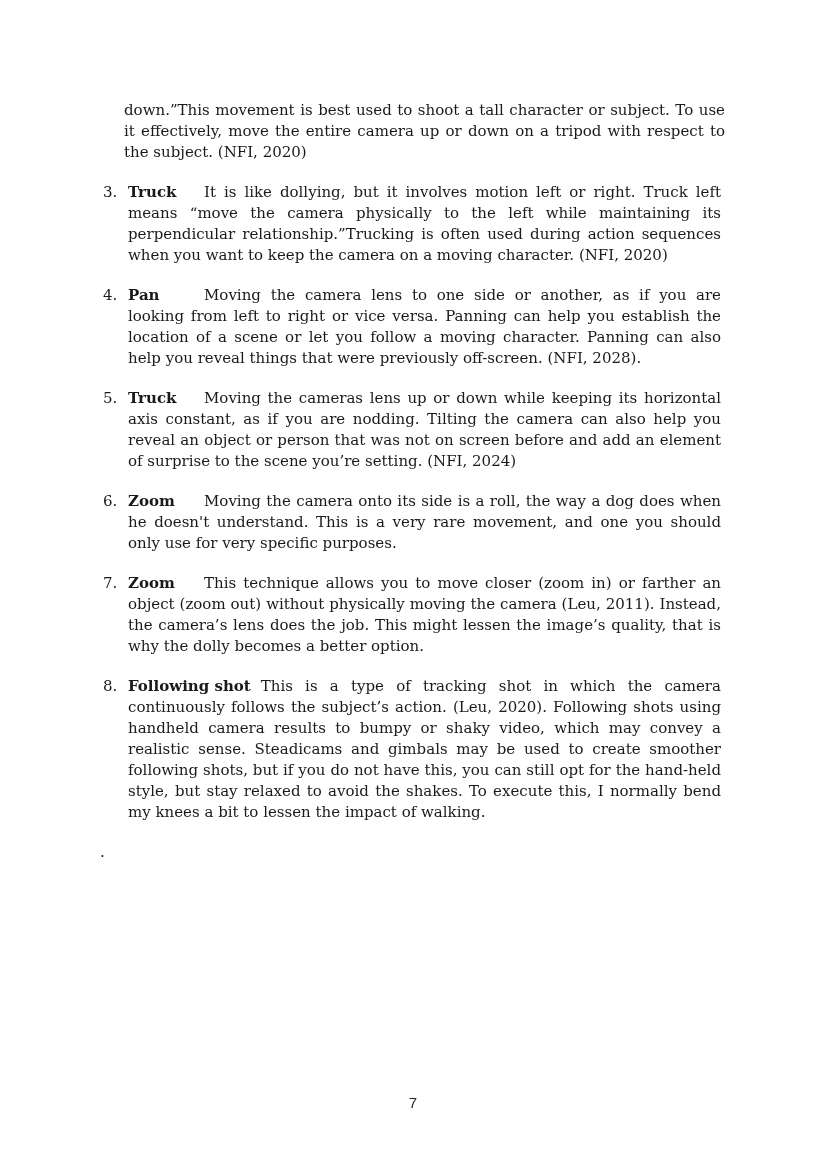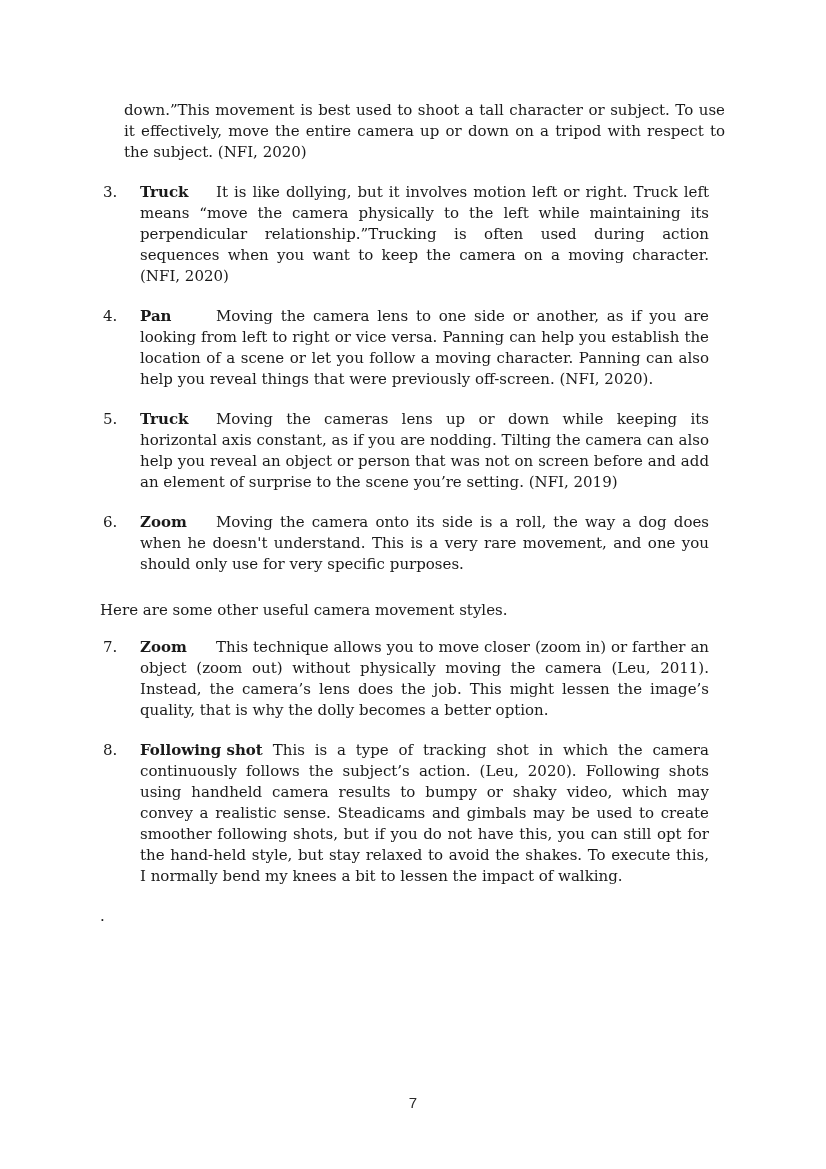--- a/index.html
+++ b/index.html
@@ -33,21 +33,21 @@
     position: relative;
     padding-left: 24px;
     margin: 0 0 19px 0;
   }
   .num {
     position: absolute;
     left: 3px;
     top: 0;
   }
   .item-text {
-    margin: 16px;
+    margin: 4px;
     text-align: justify;
   }
   .term {
     font-weight: 700;
     display: inline-block;
     min-width: 76px;
     padding-right: 10px;
     box-sizing: border-box;
   }
   .lead {
@@ -85,34 +85,33 @@
 
     <p class="para-hang">down.”This movement is best used to shoot a tall character or subject. To use it effectively, move the entire camera up or down on a tripod with respect to the subject. (NFI, 2020)</p>
 
     <div class="list-item">
       <span class="num">3.</span>
       <p class="item-text"><b class="term">Truck</b><span>It is like dollying, but it involves motion left or right. Truck left means “move the camera physically to the left while maintaining its perpendicular relationship.”Trucking is often used during action sequences when you want to keep the camera on a moving character. (NFI, 2020)</span></p>
     </div>
 
     <div class="list-item">
       <span class="num">4.</span>
-      <p class="item-text"><b class="term">Pan</b><span>Moving the camera lens to one side or another, as if you are looking from left to right or vice versa. Panning can help you establish the location of a scene or let you follow a moving character. Panning can also help you reveal things that were previously off-screen. (NFI, 2020).</span></p>
+      <p class="item-text"><b class="term">Pan</b><span>Moving the camera lens to one side or another, as if you are looking from left to right or vice versa. Panning can help you establish the location of a scene or let you follow a moving character. Panning can also help you reveal things that were previously off-screen. (NFI, 2028).</span></p>
     </div>
 
     <div class="list-item">
       <span class="num">5.</span>
-      <p class="item-text"><b class="term">Truck</b><span>Moving the cameras lens up or down while keeping its horizontal axis constant, as if you are nodding. Tilting the camera can also help you reveal an object or person that was not on screen before and add an element of surprise to the scene you’re setting. (NFI, 2019)</span></p>
+      <p class="item-text"><b class="term">Truck</b><span>Moving the cameras lens up or down while keeping its horizontal axis constant, as if you are nodding. Tilting the camera can also help you reveal an object or person that was not on screen before and add an element of surprise to the scene you’re setting. (NFI, 2024)</span></p>
     </div>
 
     <div class="list-item">
       <span class="num">6.</span>
       <p class="item-text"><b class="term">Zoom</b><span>Moving the camera onto its side is a roll, the way a dog does when he doesn't understand. This is a very rare movement, and one you should only use for very specific purposes.</span></p>
     </div>
 
-    <p class="lead">Here are some other useful camera movement styles.</p>
 
     <div class="list-item">
       <span class="num">7.</span>
       <p class="item-text"><b class="term">Zoom</b><span>This technique allows you to move closer (zoom in) or farther an object (zoom out) without physically moving the camera (Leu, 2011). Instead, the camera’s lens does the job. This might lessen the image’s quality, that is why the dolly becomes a better option.</span></p>
     </div>
 
     <div class="list-item">
       <span class="num">8.</span>
       <p class="item-text"><b class="term">Following shot</b><span>This is a type of tracking shot in which the camera continuously follows the subject’s action. (Leu, 2020). Following shots using handheld camera results to bumpy or shaky video, which may convey a realistic sense. Steadicams and gimbals may be used to create smoother following shots, but if you do not have this, you can still opt for the hand-held style, but stay relaxed to avoid the shakes. To execute this, I normally bend my knees a bit to lessen the impact of walking.</span></p>
     </div>

